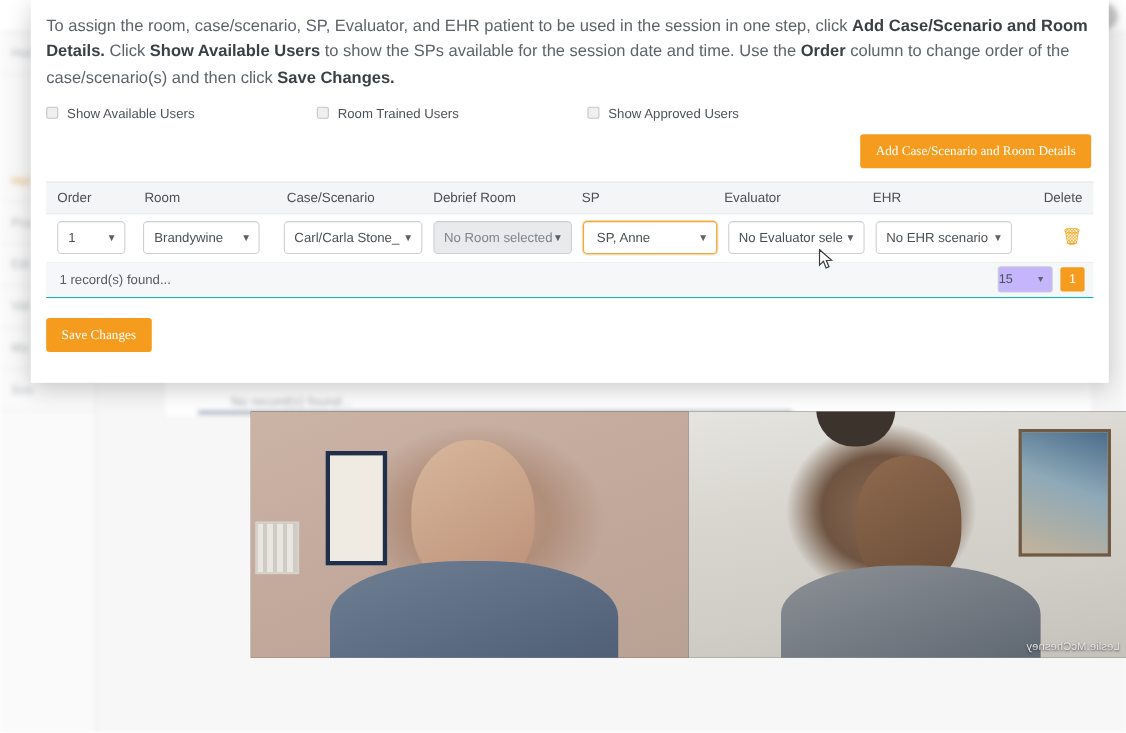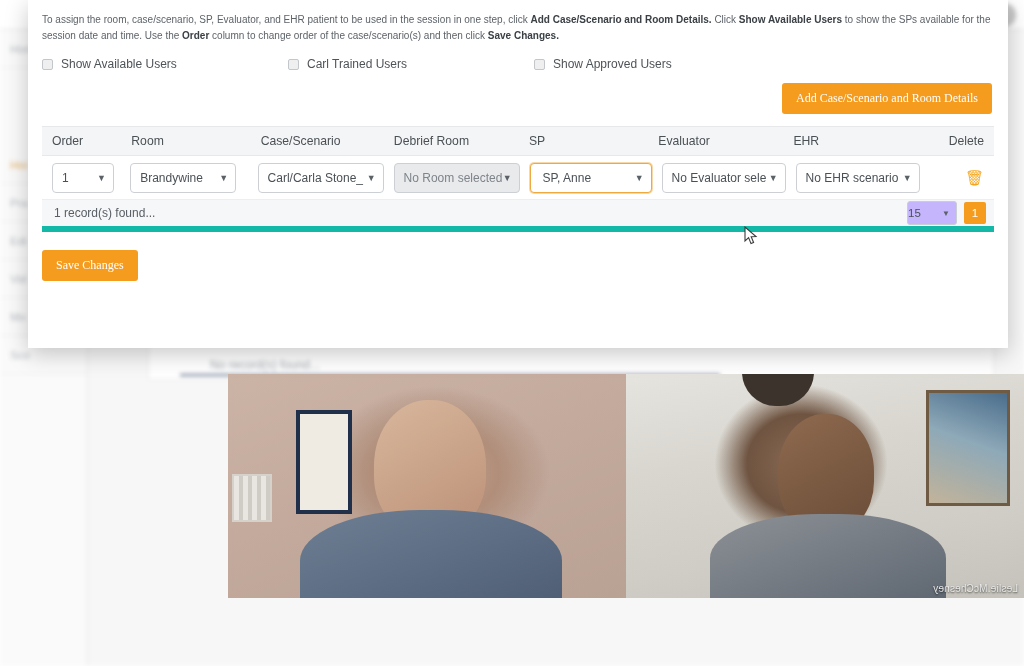--- a/index.html
+++ b/index.html
@@ -207,21 +207,21 @@
     border: none;
     font-family: "Liberation Sans", sans-serif;
   }
   #modal-body {
     flex: 1;
     padding: 12px 14px 0 14px;
     position: relative;
   }
 
   #intro {
-    font-size: 10px;
+    font-size: 15px;
     line-height: 1.55;
     color: #5d6369;
     max-width: 966px;
   }
   #intro b { color: #3b4045; font-weight: bold; }
 
   #checkbox-row {
     display: flex;
     margin-top: 14px;
     margin-bottom: 6px;
@@ -340,21 +340,21 @@
     cursor: pointer;
     line-height: 1;
   }
 
   #grid-foot {
     display: flex;
     align-items: center;
     justify-content: space-between;
     height: 32px;
     background: #f6f7f8;
-    border-bottom: 6px solid #14b8a6;
+    border-bottom: 1px solid #14b8a6;
     padding: 0 8px 0 12px;
   }
   #records-found {
     font-size: 12px;
     color: #585e64;
   }
   #pager {
     display: flex;
     align-items: center;
     gap: 7px;
@@ -459,21 +459,21 @@
 
       <p id="intro"><span>To assign the room, case/scenario, SP, Evaluator, and EHR patient to be used in the session in one step, click </span><b>Add Case/Scenario and Room Details.</b><span> Click </span><b>Show Available Users</b><span> to show the SPs available for the session date and time. Use the </span><b>Order</b><span> column to change order of the case/scenario(s) and then click </span><b>Save Changes.</b></p>
 
       <div id="checkbox-row">
         <div class="cb-group">
           <span class="cb-box"></span>
           <span class="cb-label">Show Available Users</span>
         </div>
         <div class="cb-group">
           <span class="cb-box"></span>
-          <span class="cb-label">Carl Trained Users</span>
+          <span class="cb-label">Room Trained Users</span>
         </div>
         <div class="cb-group">
           <span class="cb-box"></span>
           <span class="cb-label">Show Approved Users</span>
         </div>
       </div>
 
       <div id="add-btn-row">
         <button class="btn-orange">Add Case/Scenario and Room Details</button>
       </div>

